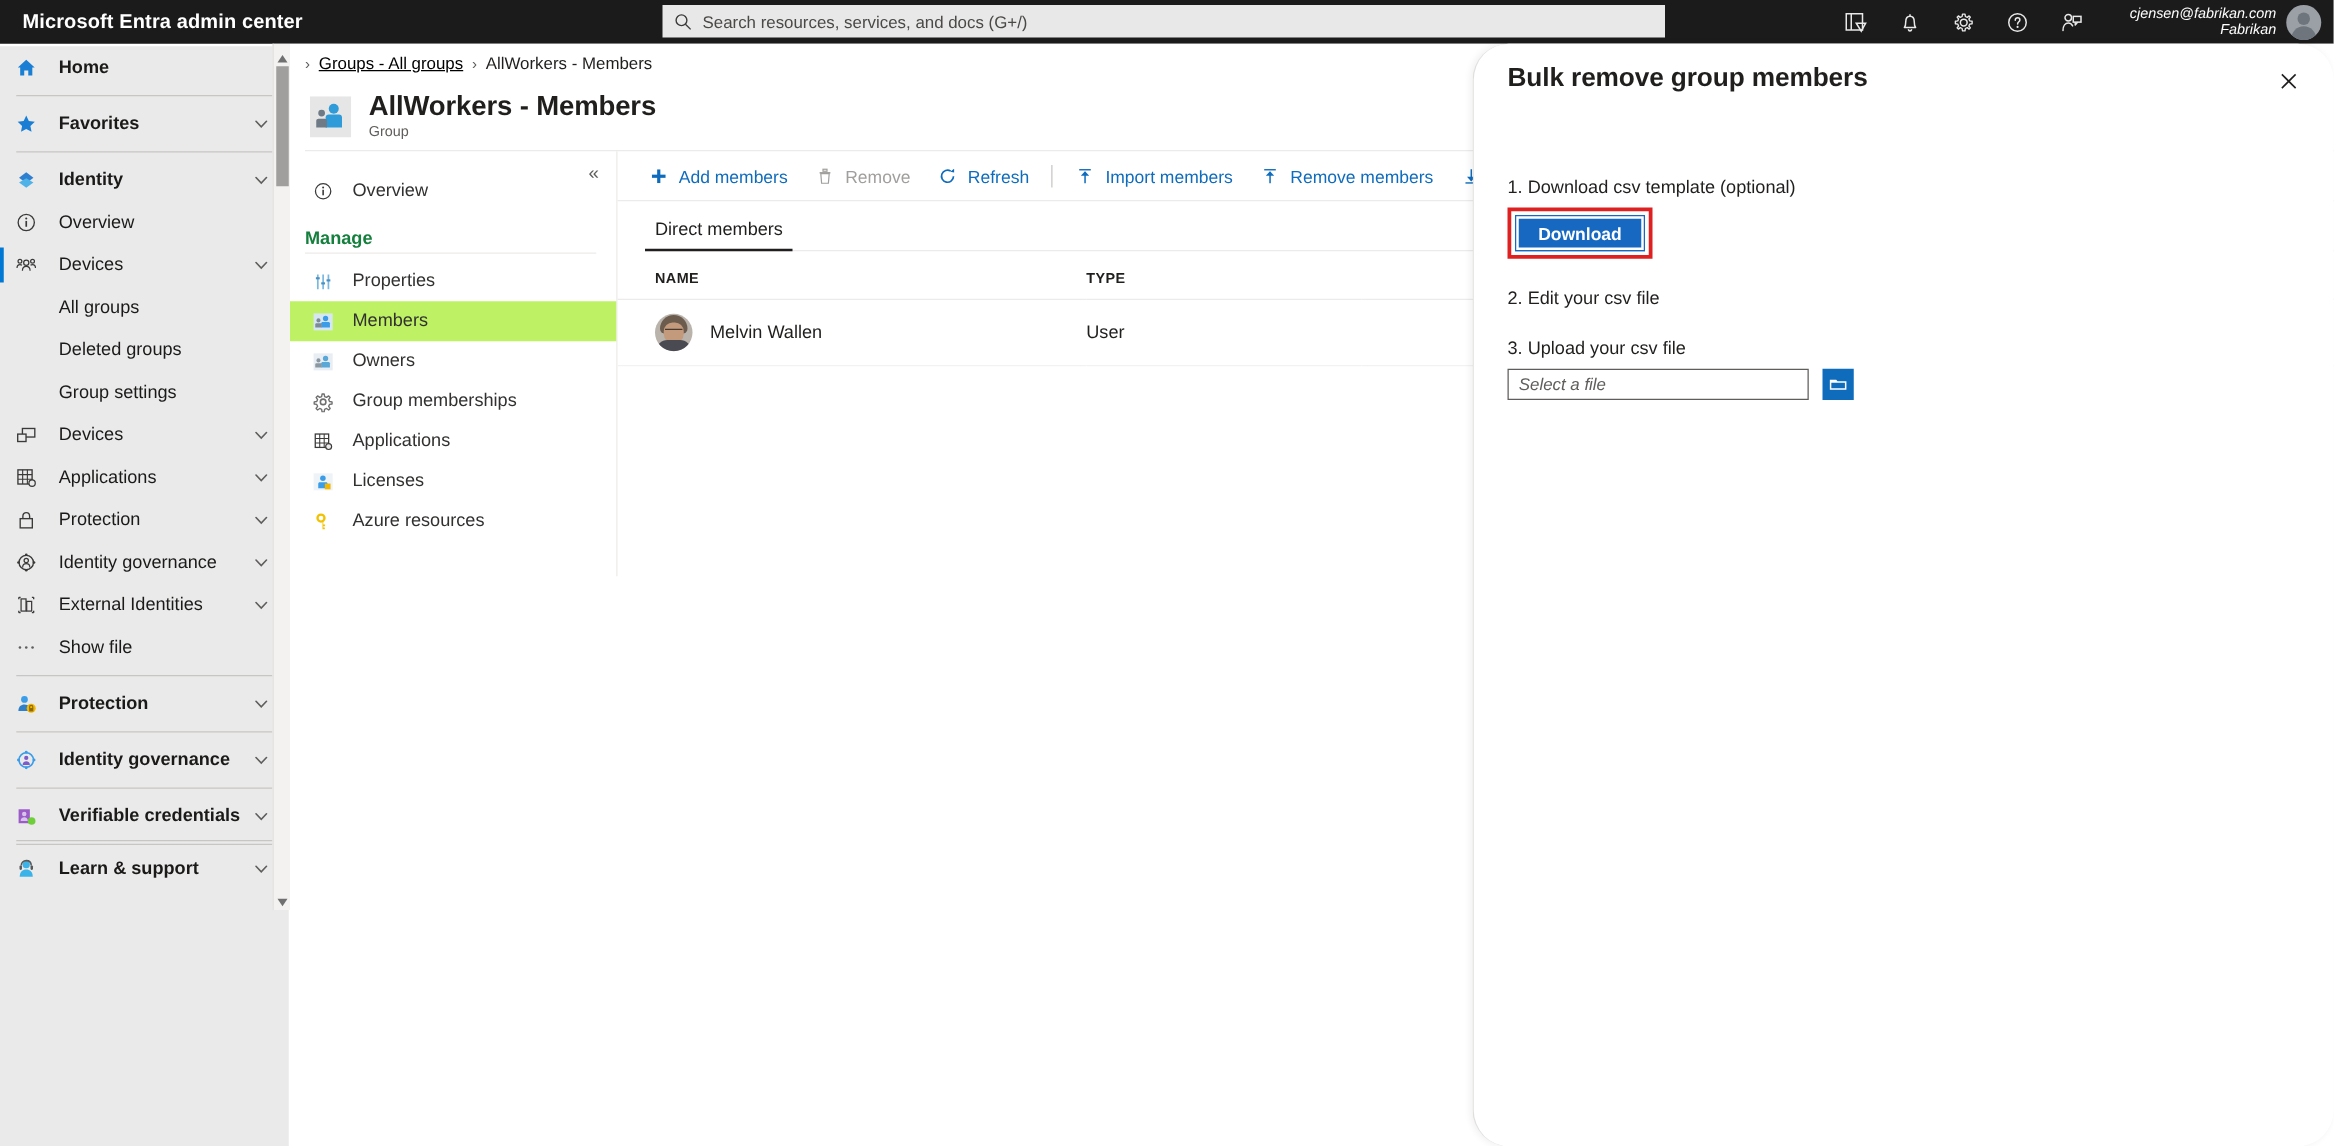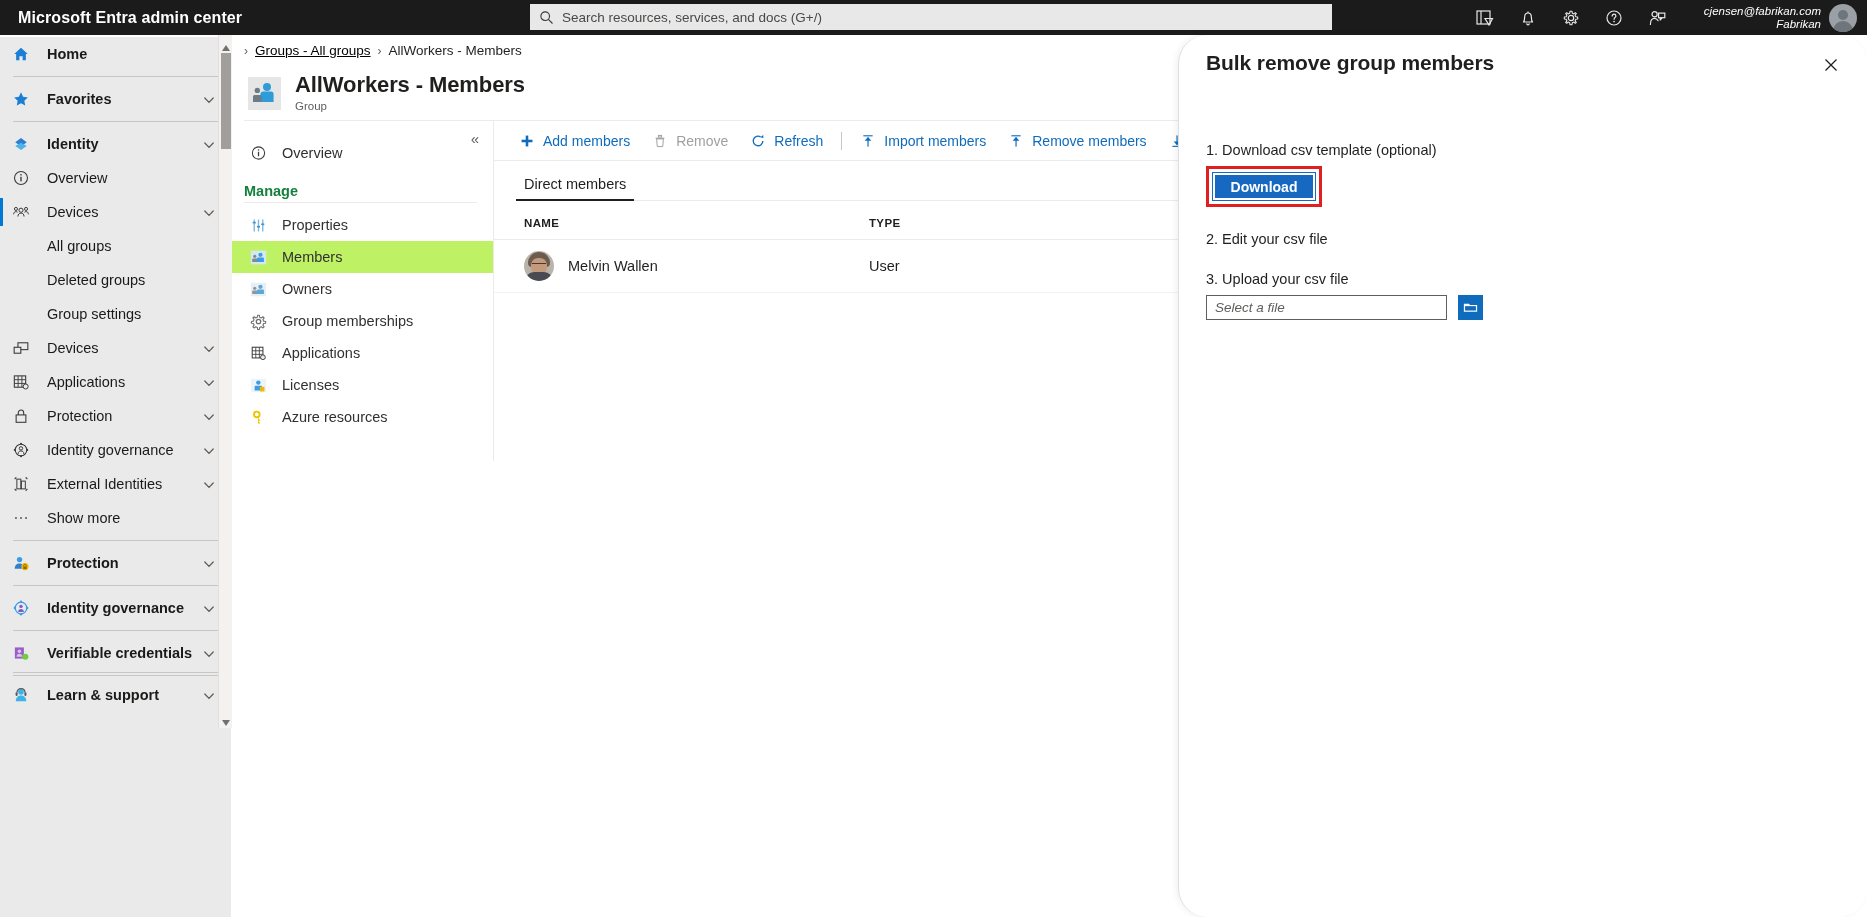--- a/index.html
+++ b/index.html
@@ -540,21 +540,21 @@
             </svg></span>
         </div>
         <div class="nav-item">
           <span class="n-ico">
             <svg viewBox="0 0 20 20" width="18" height="18">
               <circle cx="4.4" cy="10" r="1.15" fill="#605e5c"></circle>
               <circle cx="10" cy="10" r="1.15" fill="#605e5c"></circle>
               <circle cx="15.6" cy="10" r="1.15" fill="#605e5c"></circle>
             </svg>
           </span>
-          <span class="n-label">Show more</span>
+          <span class="n-label">Show file</span>
         </div>
         <div class="nav-div"></div>
         <div class="nav-item bold">
           <span class="n-ico">
             <svg viewBox="0 0 20 20" width="18" height="18">
               <circle cx="8.4" cy="6.2" r="3" fill="#3b9de8"></circle>
               <path d="M3 16.4 C3 12.4 5.4 10.6 8.4 10.6 C10.2 10.6 11.7 11.2 12.7 12.4 L12.7 16.4 Z" fill="#2f80c9"></path>
               <circle cx="14.4" cy="14" r="4" fill="#f5b800"></circle>
               <path d="M13 14 L13 12.6 C13 11.9 13.6 11.4 14.4 11.4 C15.2 11.4 15.8 11.9 15.8 12.6 L15.8 14" fill="none" stroke="#8a6a00" stroke-width="1"></path>
               <rect x="12.6" y="13.8" width="3.7" height="3" fill="#8a6a00"></rect>

